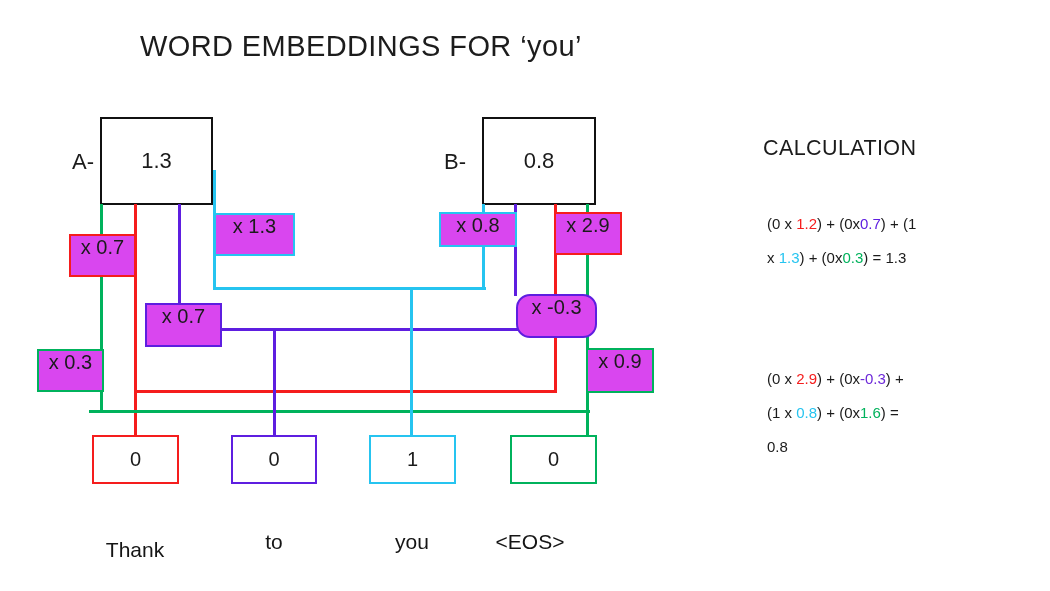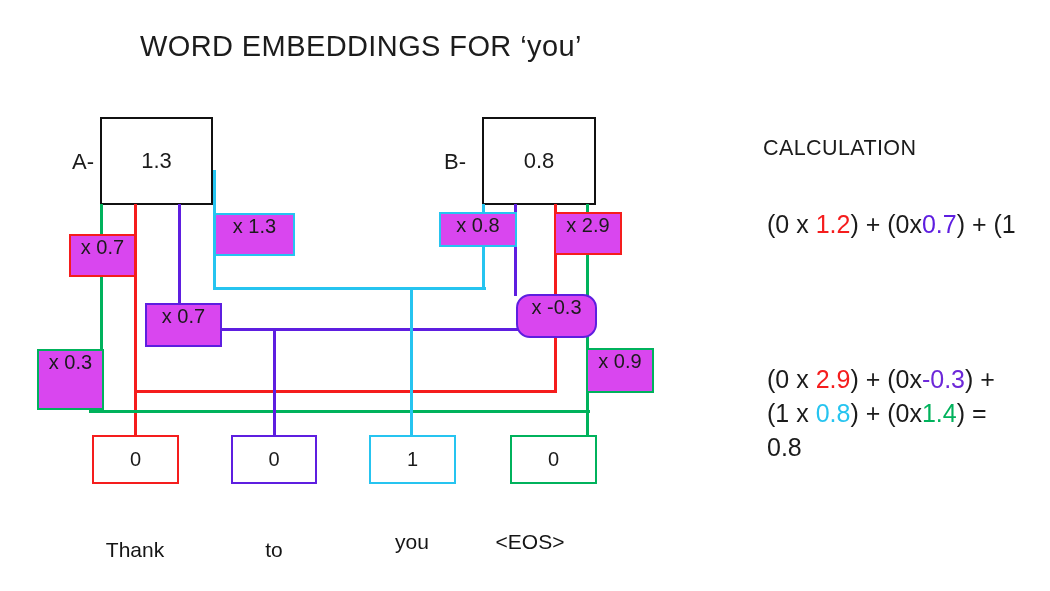--- a/index.html
+++ b/index.html
@@ -25,21 +25,21 @@
     display:flex;align-items:flex-start;justify-content:center;font-size:20px;white-space:nowrap;
   }
   .ibox{
     position:absolute;background:#fff;border:2.5px solid #000;box-sizing:border-box;
     display:flex;align-items:center;justify-content:center;font-size:20px;top:435px;height:49px;
   }
   .word{
     position:absolute;top:530px;width:140px;text-align:center;font-size:21px;color:#151515;
   }
   .calc-heading{left:763px;top:136px;font-size:21.5px;letter-spacing:.4px;}
-  .equation{width:270px;font-size:25px;line-height:34px;white-space:nowrap;}
+  .equation{width:270px;font-size:15px;line-height:34px;white-space:nowrap;}
 </style>
 </head>
 <body>
 
 <div class="abs title">WORD EMBEDDINGS FOR ‘you’</div>
 
 <div class="abs node-label" style="left:60px;top:149px;width:34px;">A-</div>
 <div class="abs node-box" style="left:100px;top:117px;width:113px;height:88px;">
   <span>1.3</span>
 </div>
@@ -78,46 +78,47 @@
   </div>
 <div class="wbox" style="left: 554px; top: 212px; width: 68px; height: 43px; border-color: rgb(245, 29, 29);">
     <span>x 2.9</span>
   </div>
 <div class="wbox" style="left: 145px; top: 303px; width: 77px; height: 44px; border-color: rgb(94, 30, 224);">
     <span>x 0.7</span>
   </div>
 <div class="wbox" style="left: 516px; top: 294px; width: 81px; height: 44px; border-color: rgb(94, 30, 224); border-radius: 14px;">
     <span>x -0.3</span>
   </div>
-<div class="wbox" style="left: 37px; top: 349px; width: 67px; height: 61px; border-color: rgb(0, 178, 92);">
+<div class="wbox" style="left: 37px; top: 349px; width: 67px; height: 43px; border-color: rgb(0, 178, 92);">
     <span>x 0.3</span>
   </div>
 <div class="wbox" style="left: 586px; top: 348px; width: 68px; height: 45px; border-color: rgb(0, 178, 92);">
     <span>x 0.9</span>
   </div>
 
 <div class="ibox" style="left: 92px; width: 87px; border-color: rgb(245, 29, 29);">
     <span>0</span>
   </div>
 <div class="ibox" style="left: 231px; width: 86px; border-color: rgb(94, 30, 224);">
     <span>0</span>
   </div>
 <div class="ibox" style="left: 369px; width: 87px; border-color: rgb(38, 196, 240);">
     <span>1</span>
   </div>
 <div class="ibox" style="left: 510px; width: 87px; border-color: rgb(0, 178, 92);">
     <span>0</span>
   </div>
 
 <div class="word" style="left:65px;margin-top:8px;">Thank</div>
-<div class="word" style="left:204px;margin-top:8px;">to</div>
+<div class="word" style="left:204px;">to</div>
 <div class="word" style="left:342px;">you</div>
 <div class="word" style="left:460px;">&lt;EOS&gt;</div>
 
 <div class="abs calc-heading">CALCULATION</div>
 <div class="abs equation" style="left:767px;top:207px;">
     <div><span style="color: rgb(27, 27, 27);">(0 x </span><span style="color: rgb(245, 29, 29);">1.2</span><span style="color: rgb(27, 27, 27);">) + (0x</span><span style="color: rgb(94, 30, 224);">0.7</span><span style="color: rgb(27, 27, 27);">) + (1</span></div>
+    <div><span style="color: rgb(27, 27, 27);">x </span><span style="color: rgb(38, 196, 240);">1.3</span><span style="color: rgb(27, 27, 27);">) + (0x</span><span style="color: rgb(0, 178, 92);">0.3</span><span style="color: rgb(27, 27, 27);">) = 1.3</span></div>
   </div>
 <div class="abs equation" style="left:767px;top:362px;">
     <div><span style="color: rgb(27, 27, 27);">(0 x </span><span style="color: rgb(245, 29, 29);">2.9</span><span style="color: rgb(27, 27, 27);">) + (0x</span><span style="color: #6d28d9;">-0.3</span><span style="color: rgb(27, 27, 27);">) +</span></div>
-    <div><span style="color: rgb(27, 27, 27);">(1 x </span><span style="color: rgb(38, 196, 240);">0.8</span><span style="color: rgb(27, 27, 27);">) + (0x</span><span style="color: rgb(0, 178, 92);">1.4</span><span style="color: rgb(27, 27, 27);">) =</span></div>
+    <div><span style="color: rgb(27, 27, 27);">(1 x </span><span style="color: rgb(38, 196, 240);">0.8</span><span style="color: rgb(27, 27, 27);">) + (0x</span><span style="color: rgb(0, 178, 92);">1.6</span><span style="color: rgb(27, 27, 27);">) =</span></div>
     <div><span style="color: rgb(27, 27, 27);">0.8</span></div>
   </div>
 
 </body></html>

